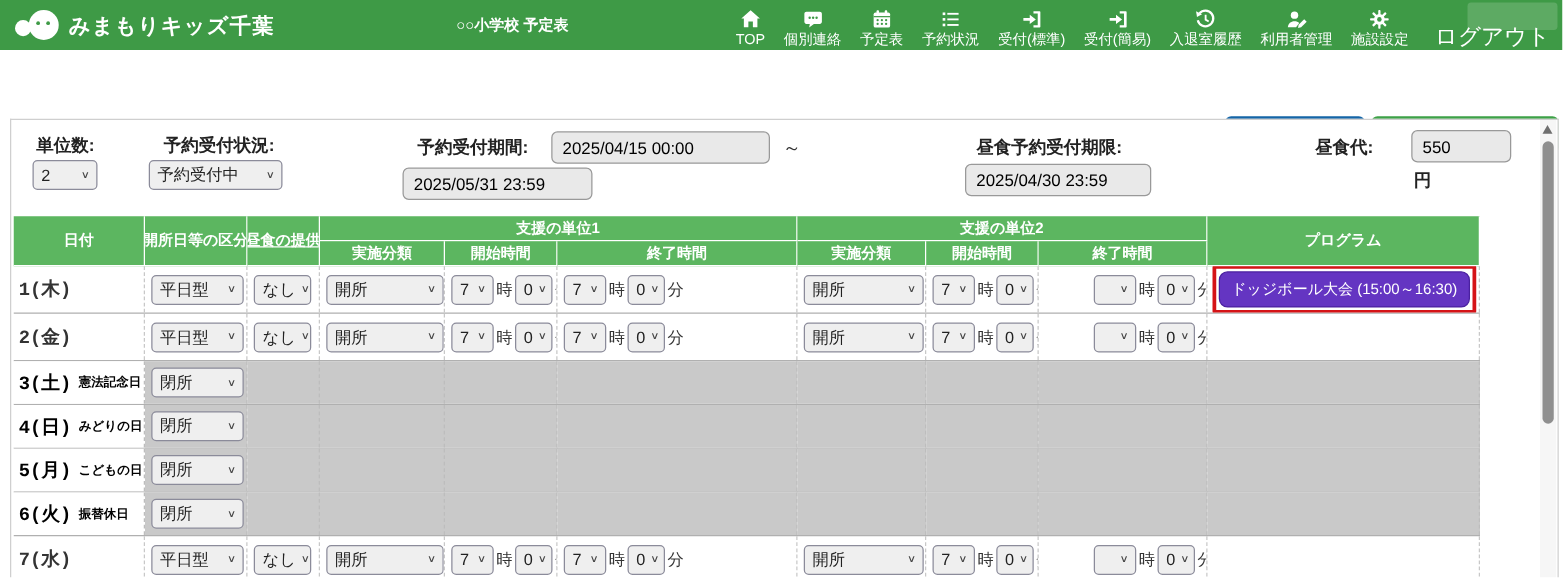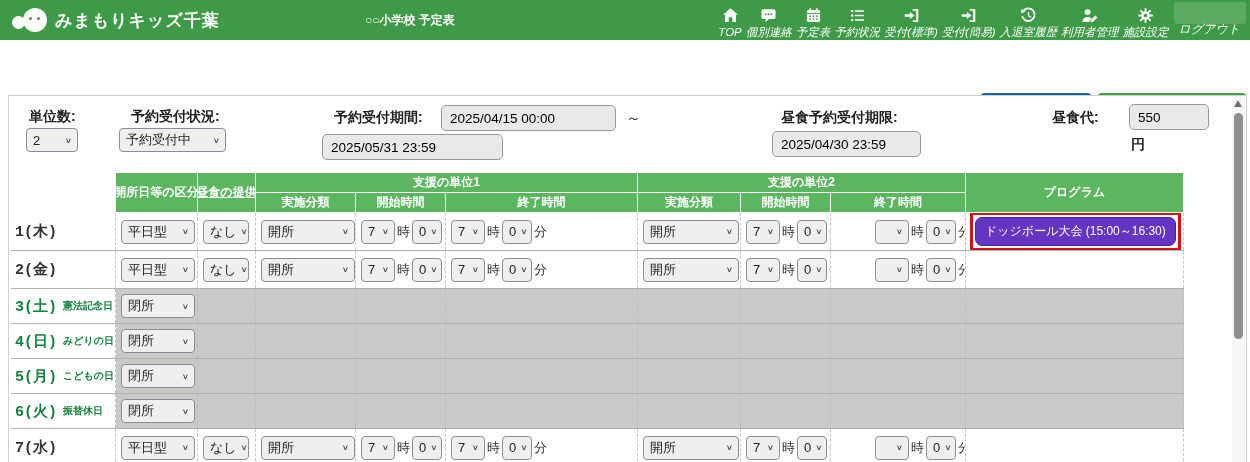--- a/index.html
+++ b/index.html
@@ -12,30 +12,30 @@
     background:#3e9a46; display:flex; align-items:center; }
   #brand { display:flex; align-items:center; gap:7px; padding-left:12px; cursor:pointer; }
   .mascot { position:relative; width:36px; height:28px; }
   .mascot .c1 { position:absolute; left:0; top:10px; width:13px; height:13px; border-radius:50%; background:#fff; }
   .mascot .c2 { position:absolute; left:11px; top:2px; width:24px; height:24px; border-radius:50%; background:#fff; }
   .mascot .e1,.mascot .e2 { position:absolute; width:3px; height:3px; border-radius:50%; background:#3e9a46; top:11px; }
   .mascot .e1 { left:17px; } .mascot .e2 { left:25px; }
   #brand-name { color:#fff; font-weight:bold; font-size:17px; letter-spacing:1px; }
   #page-heading { position:absolute; left:365px; top:0; height:40px; line-height:40px;
     color:#fff; font-weight:bold; font-size:12px; }
-  #nav-items { margin-left:auto; display:flex; align-items:center; gap:4px; padding-right:8px; height:40px;font-style:italic; }
+  #nav-items { margin-left:auto; display:flex; align-items:center; gap:15px; padding-right:8px; height:40px; }
   .nav-item { position:relative; display:flex; flex-direction:column; align-items:center;
     justify-content:flex-end; height:38px; cursor:pointer; color:#fff; }
   .nav-icon { width:17px; height:17px; display:block; margin-bottom:1px; }
   .nav-icon svg { width:17px; height:17px; display:block; }
   .nav-label { font-size:11.5px; line-height:14px; white-space:nowrap; }
   .nav-item.logout { padding-left:6px; padding-right:2px; justify-content:flex-end; }
   .nav-item.logout::before { content:""; position:absolute; top:1px; right:-4px; width:72px; height:22px;
     background:rgba(255,255,255,.16); border-radius:3px; }
-  .nav-item.logout .nav-label { font-size:12px; margin-bottom:3px; }
+  .nav-item.logout .nav-label { font-size:18px; margin-bottom:3px; }
 
   
   #toolbar { position:absolute; left:0; top:40px; width:1250px; height:55px; background:#fff; }
   #tb-title { position:absolute; left:10px; top:53px; font-size:18px; font-weight:bold; color:#222; }
   .sel { display:inline-flex; align-items:center; justify-content:space-between;
     background:#efefef; border:1px solid #8b8b9a; border-radius:4px; height:24px;
     padding:0 5px 0 6px; font-size:13px; color:#222; cursor:pointer; white-space:nowrap; }
   .sel::after { content:"∨"; font-size:10px; color:#444; margin-left:4px; transform:scaleY(.8); }
   #month-select { position:absolute; left:75px; top:56px; width:122px; height:30px;
     background:#fff; border:2px solid #9a9a9a; border-radius:7px; font-size:15px; font-weight:bold;
@@ -75,21 +75,21 @@
   .h-program { grid-column:10; grid-row:1/3; }
 
   .trow { display:grid; grid-template-columns:var(--cols); height:38px; border-bottom:1px solid #b0b0b0; }
   .trow.closed { height:35px; }
   .tcell { display:flex; align-items:center; border-right:1px dashed #c8c8c8; padding-left:5px; overflow:hidden; }
   .closed .tcell { background:#c9c9c9; border-right:1px dashed #bdbdbd; }
   .closed .date-cell { background:#fff; }
   .date-cell { padding-left:4px; }
   .date-text { font-size:15px; font-weight:bold; color:#333;font-family:Liberation Mono, monospace; }
   .holiday-text { font-size:10px; font-weight:bold; margin-left:6px; }
-  .closed .date-text,.closed .holiday-text { color:#15803d; }
+  .closed .date-text,.closed .holiday-text { color:#000000; }
   .category-select { width:74px; } .lunch-select { width:46px; padding-right:3px; }
   .class-select { width:96px; }
   .time-group { display:inline-flex; align-items:center; gap:2px; white-space:nowrap; }
   .sel-hour { width:34px; } .sel-min { width:30px; }
   .time-unit { font-size:13px; color:#333; }
   .end2-cell { padding-left:44px; }
   .program-cell { padding-left:4px; }
   .red-highlight { border:3px solid #d51317; padding:2px; display:inline-block; border-radius:2px; }
   .program-btn { background:#6435c2; border:1px solid #4a21a0; border-radius:7px; color:#fff;
     font-size:12px; font-family:inherit; padding:5px 9px; cursor:pointer; white-space:nowrap; }
@@ -253,31 +253,32 @@
     </div>
 
     <div class="flabel" style="left:122px;top:12px">予約受付状況:</div>
     <div class="sel" style="position:absolute;left:110px;top:32px;width:107px">
       <span>予約受付中</span>
     </div>
 
     <div class="flabel" style="left:325px;top:13px">予約受付期間:</div>
     <div class="ibox" style="left:432px;top:9px;width:175px">2025/04/15 00:00</div>
     <div id="tilde-sep" style="left:617px;top:13px">～</div>
-    <div class="ibox" style="left:313px;top:38px;width:181px">2025/05/31 23:59</div>
+    <div class="ibox" style="left:313px;top:38px;width:152px">2025/05/31 23:59</div>
 
     <div class="flabel" style="left:772px;top:13px">昼食予約受付期限:</div>
     <div class="ibox" style="left:763px;top:35px;width:149px">2025/04/30 23:59</div>
 
     <div class="flabel" style="left:1043px;top:13px">昼食代:</div>
     <div class="ibox" style="left:1120px;top:8px;width:80px">550</div>
     <div id="fee-unit" style="left:1122px;top:40px">円</div>
 
     <div id="schedule-table">
       <div id="table-head">
+        <div class="hcell h-date">日付</div>
         <div class="hcell h-category">開所日等の区分</div>
         <div class="hcell h-lunch">昼食の提供</div>
         <div class="hcell h-unit1">支援の単位1</div>
         <div class="hcell h-unit2">支援の単位2</div>
         <div class="hcell h-class1">実施分類</div>
         <div class="hcell h-start1">開始時間</div>
         <div class="hcell h-end1">終了時間</div>
         <div class="hcell h-class2">実施分類</div>
         <div class="hcell h-start2">開始時間</div>
         <div class="hcell h-end2">終了時間</div>

